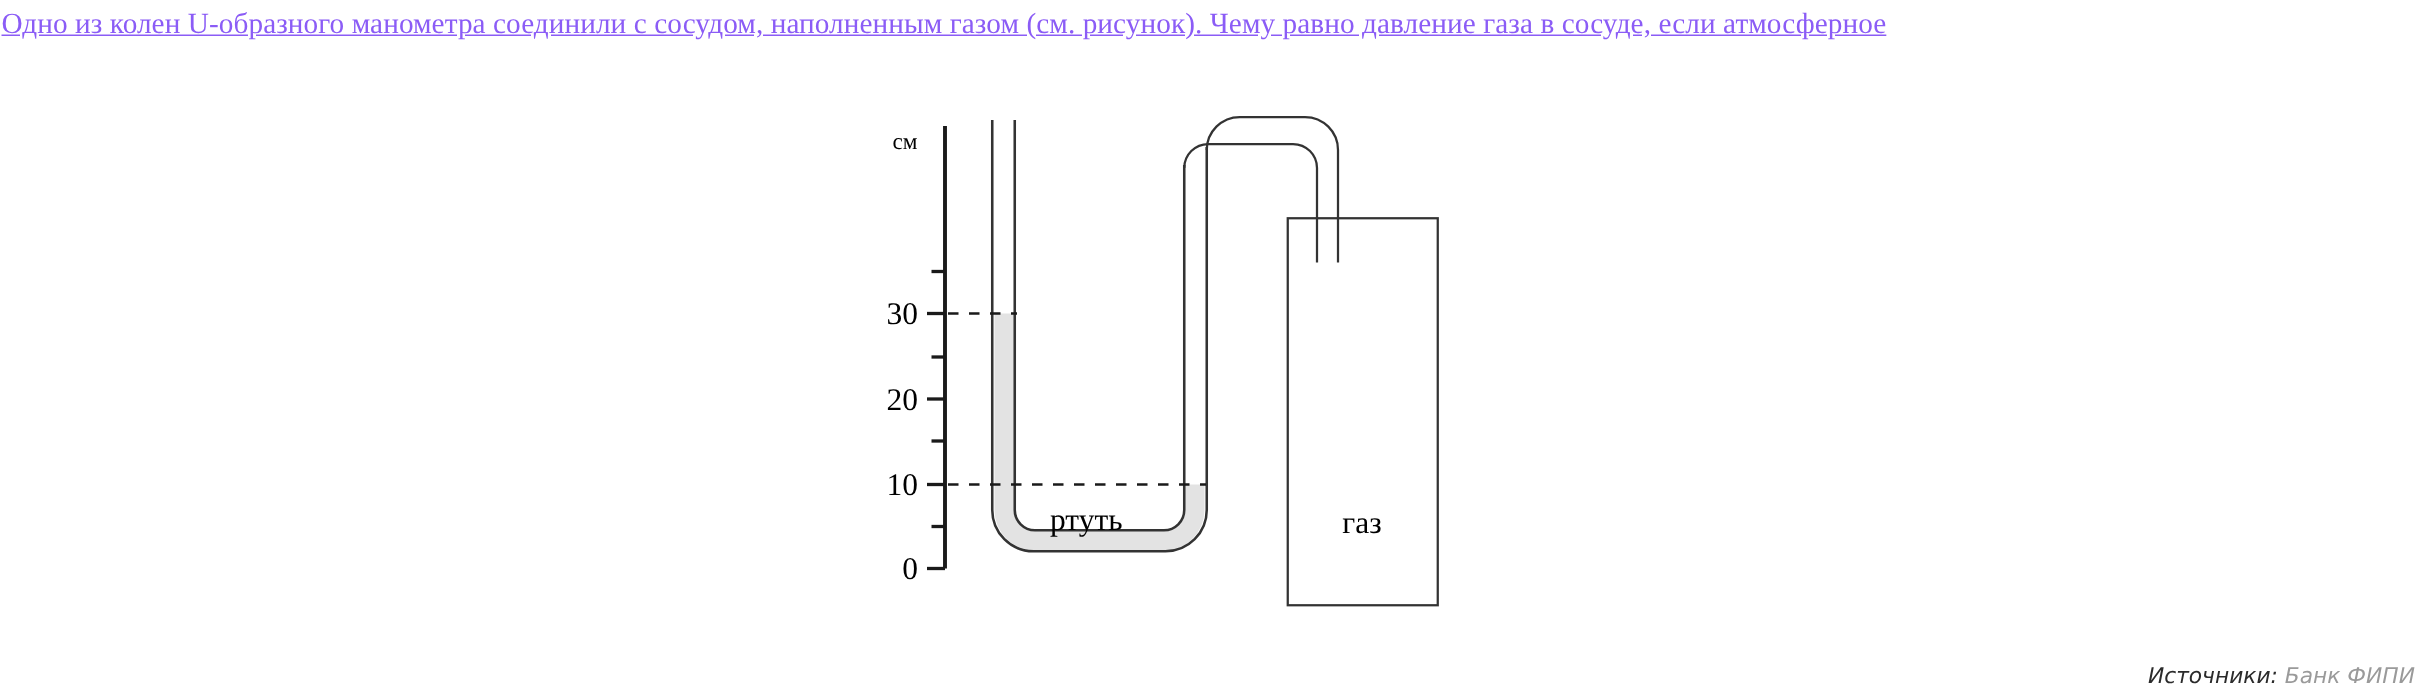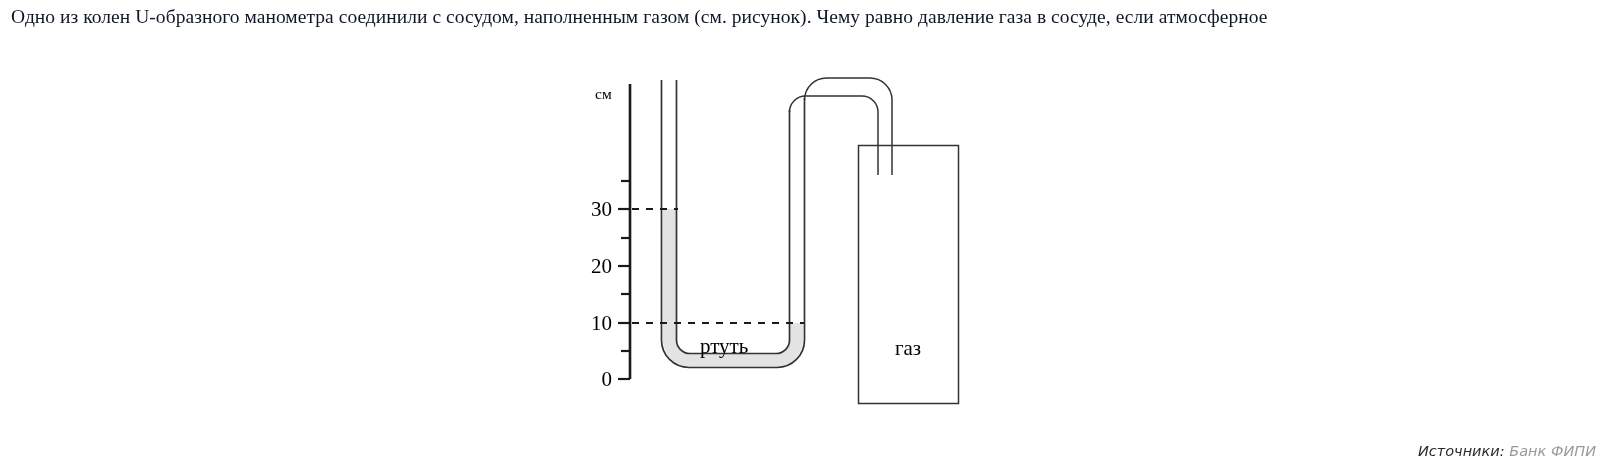--- a/index.html
+++ b/index.html
@@ -11,45 +11,46 @@
   body {
     width: 1616px;
     height: 465px;
     position: relative;
     overflow: hidden;
     font-family: "Liberation Serif", "DejaVu Serif", serif;
     color: #000000;
   }
   #problem-statement {
     position: absolute;
-    left: 11px;
+    left: 1px;
     top: 4px;
     width: 1500px;
     font-size: 19.5px;
     line-height: 26px;
-    color: #0f172a;
+    color: #8b5cf6;
     letter-spacing: 0.05px;
+    text-decoration: underline;
   }
   #problem-statement .line {
     display: block;
     white-space: nowrap;
   }
   #figure-wrap {
     position: absolute;
     left: 0;
     top: 68px;
     width: 1616px;
     height: 350px;
   }
   #figure-svg {
     display: block;
   }
   #source-line {
     position: absolute;
-    right: 20px;
+    right: 6px;
     bottom: 6px;
     font-family: "DejaVu Sans", "Liberation Sans", sans-serif;
     font-style: italic;
     font-size: 14.5px;
     white-space: nowrap;
     margin-left: 15px;
   }
   #source-line .src-label {
     color: #2b2b2b;
   }

